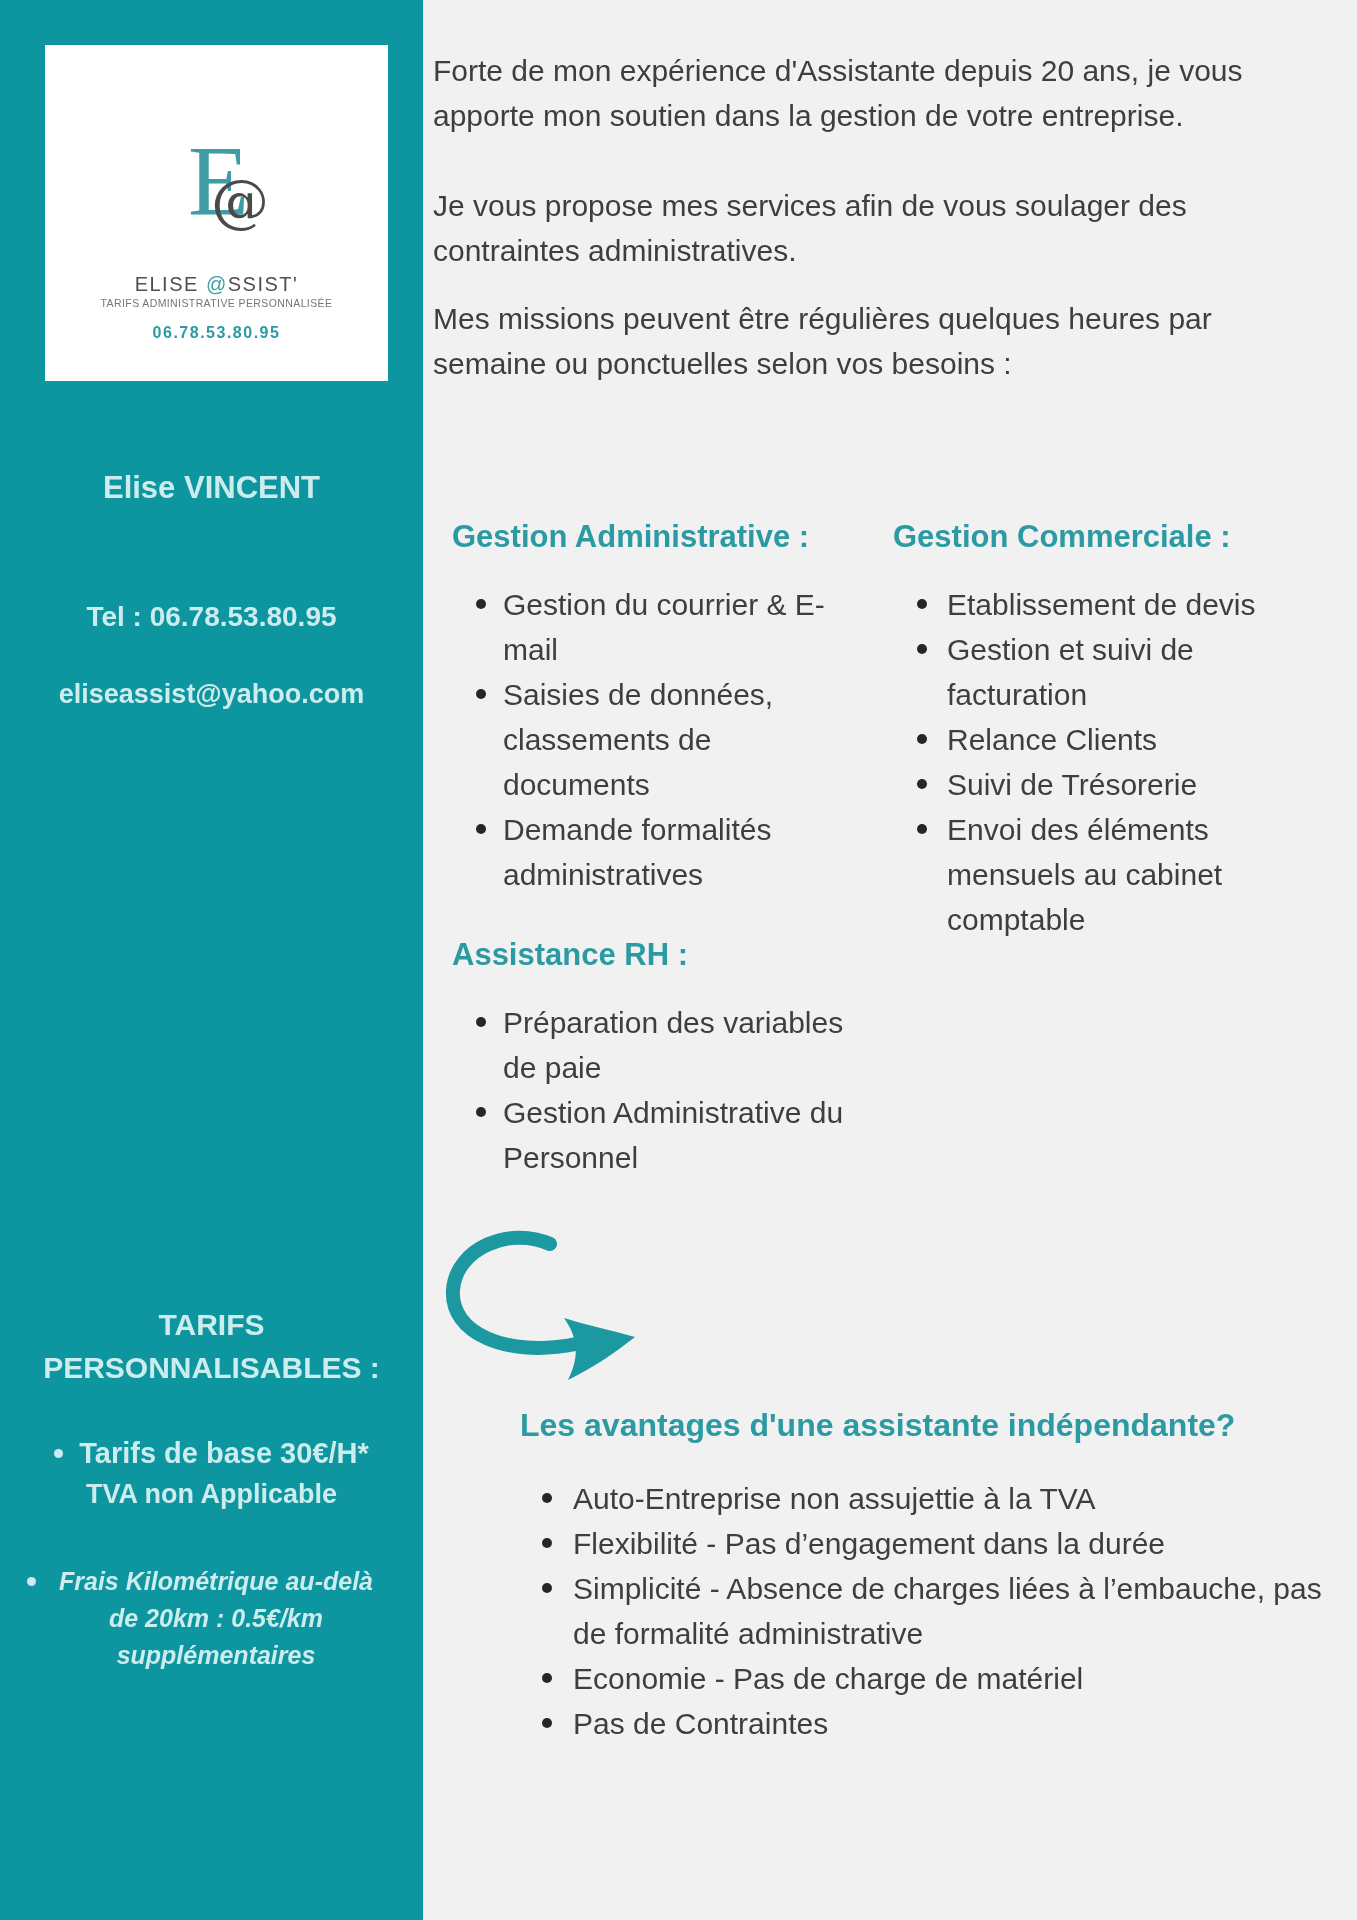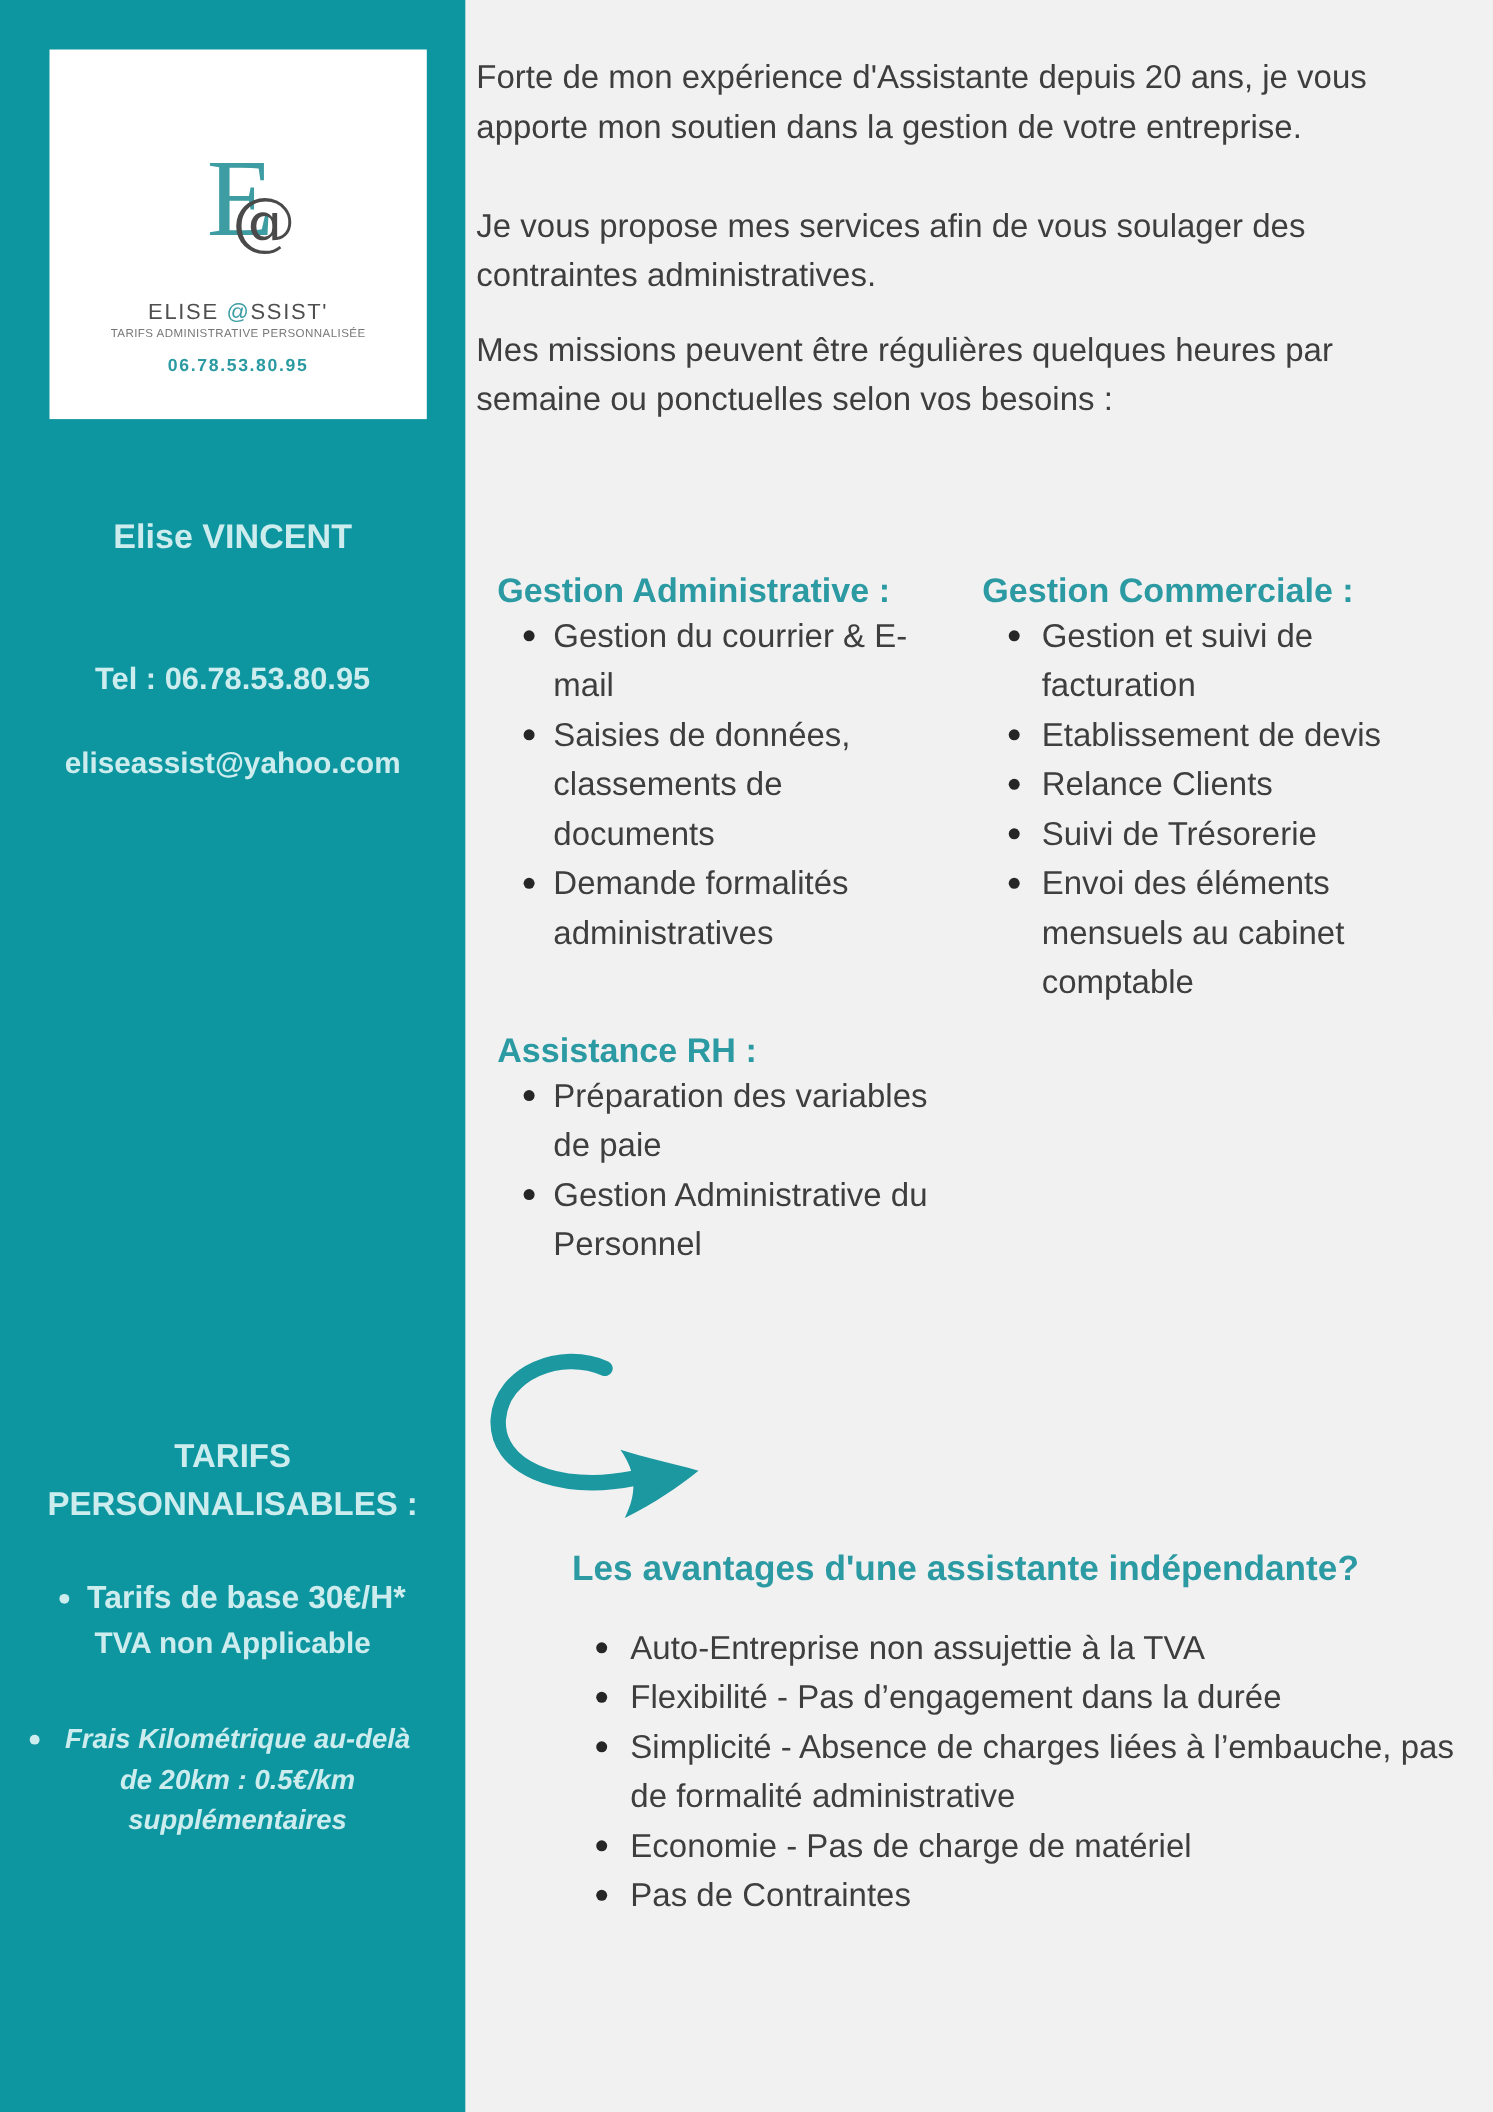--- a/index.html
+++ b/index.html
@@ -53,21 +53,21 @@
   .intro-p1{top:48px;}
   .intro-p2{top:183px;}
   .intro-p3{top:296px;}
 
   .section-title{font-size:31px;font-weight:bold;color:var(--teal-heading);line-height:38px;}
   .svc{position:absolute;}
   .svc-admin{left:452px;top:518px;width:381px;}
   .svc-com{left:893px;top:518px;width:392px;}
   .svc-rh{left:452px;top:936px;width:401px;}
 
-  ul.blist{list-style:none;}
+  ul.blist{list-style:none;margin-top:26px;}
   ul.blist li{position:relative;font-size:30px;font-weight:300;color:var(--body);
               line-height:45px;margin:0;}
   .svc-admin ul.blist li{padding-left:51px;}
   .svc-com ul.blist li{padding-left:54px;}
   .svc-rh ul.blist li{padding-left:51px;}
   ul.blist li::before{content:"";position:absolute;left:24px;top:17px;width:10px;height:10px;
                       border-radius:50%;background:#262626;}
 
   .arrow-wrap{position:absolute;left:438px;top:1228px;width:205px;height:160px;}
 
@@ -120,22 +120,22 @@
       <ul class="blist">
           <li><span>Gestion du courrier &amp; E-mail</span></li>
           <li><span>Saisies de données, classements de documents</span></li>
           <li><span>Demande formalités administratives</span></li>
         </ul>
     </section>
 
     <section class="svc svc-com">
       <h2 class="section-title">Gestion Commerciale :</h2>
       <ul class="blist">
+          <li><span>Etablissement de devis</span></li>
           <li><span>Gestion et suivi de facturation</span></li>
-          <li><span>Etablissement de devis</span></li>
           <li><span>Relance Clients</span></li>
           <li><span>Suivi de Trésorerie</span></li>
           <li><span>Envoi des éléments mensuels au cabinet comptable</span></li>
         </ul>
     </section>
 
     <section class="svc svc-rh">
       <h2 class="section-title">Assistance RH :</h2>
       <ul class="blist">
           <li><span>Préparation des variables de paie</span></li>

